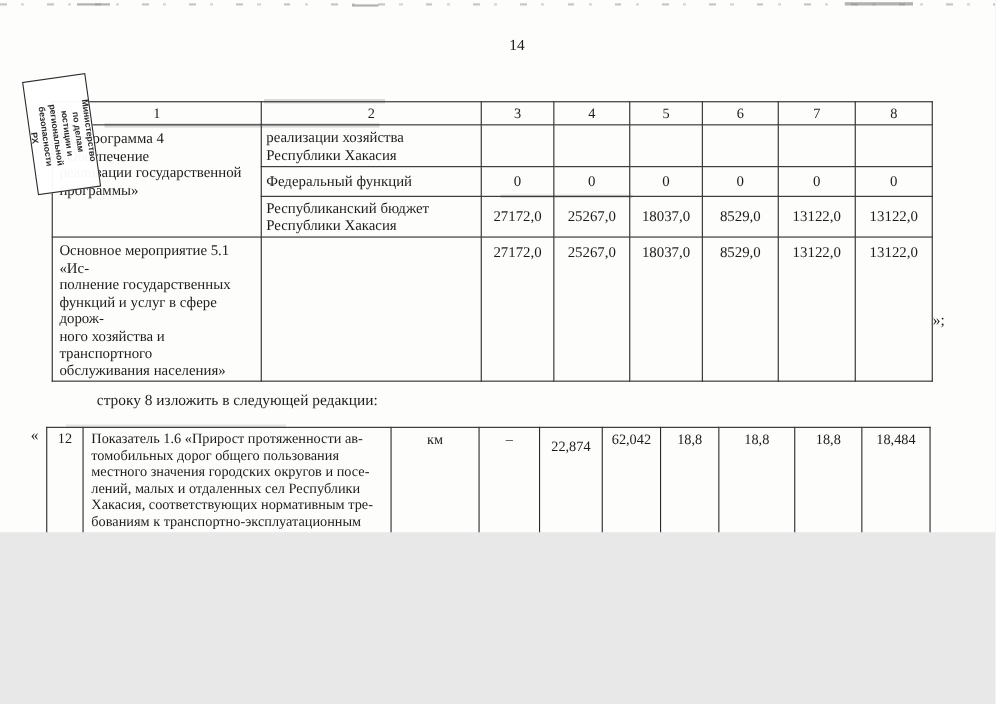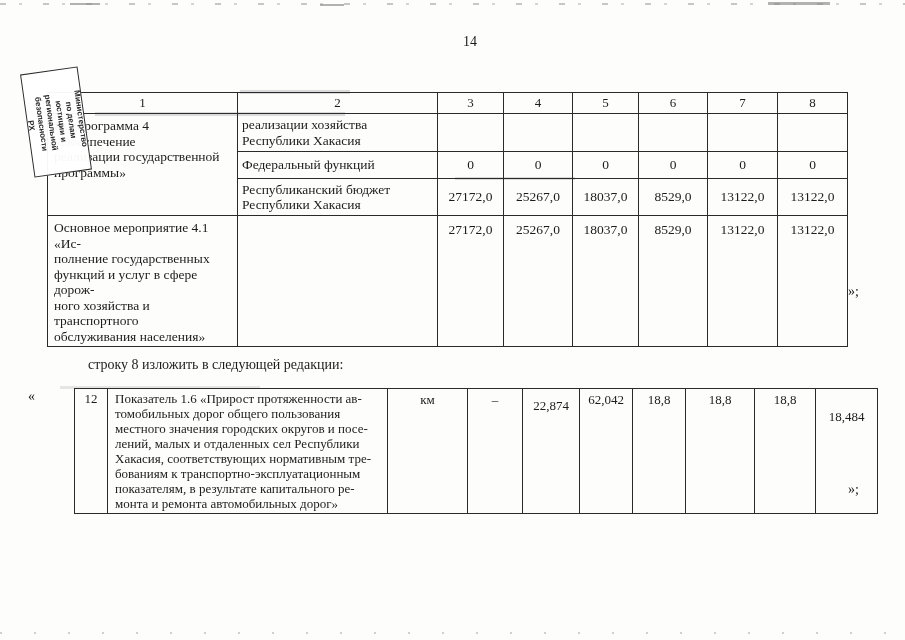--- a/index.html
+++ b/index.html
@@ -1,19 +1,19 @@
 <!DOCTYPE html>
 <html lang="ru"><head>
 <meta charset="utf-8">
 <style>
   html,body{margin:0;padding:0;}
   body{background:#e8e8e8;}
   .page{
     position:relative;
-    width:905px;height:640px;
+    width:905px;height:484px;
     background:#fdfdfc;
     overflow:hidden;
     font-family:"Liberation Serif","DejaVu Serif",serif;
     color:#1c1c1c;
   }
   
   .scan-top{
     position:absolute;left:0;top:3px;width:905px;height:2px;
     background:repeating-linear-gradient(90deg,#9a9a9a 0 6px,transparent 6px 19px,#b3b3b3 19px 22px,transparent 22px 43px);
     opacity:.55;
@@ -56,21 +56,21 @@
     padding:1px 4px;
     overflow:hidden;
     vertical-align:middle;
   }
   .ml{white-space:pre-line;}
   .tc{text-align:center;}
   .vt{vertical-align:top;}
   .table1{position:absolute;left:47px;top:92px;}
   .table1 td.hdr{height:20px;text-align:center;font-size:13px;padding:0;}
   .table1 td.name{padding:4px 4px 2px 6px;}
-  .table2{position:absolute;left:42px;top:388px;margin-left:32px;}
+  .table2{position:absolute;left:42px;top:388px;}
   .table2 td{vertical-align:top;font-size:13px;line-height:15px;}
   .table2 td.desc{padding:2px 4px 2px 7px;}
   .table2 td.num{text-align:center;padding-top:2px;}
   
   .para{position:absolute;left:88px;font-size:14px;}
   .qmark{position:absolute;font-size:14px;}
 </style>
 </head>
 <body>
 
@@ -136,21 +136,21 @@
       <td class="ml">Республиканский бюджет
 Республики Хакасия</td>
       <td class="tc">27172,0</td>
       <td class="tc">25267,0</td>
       <td class="tc">18037,0</td>
       <td class="tc">8529,0</td>
       <td class="tc">13122,0</td>
       <td class="tc">13122,0</td>
     </tr>
     <tr style="height:92px">
-      <td class="ml vt name">Основное мероприятие 4.1 «Ис-
+      <td class="ml vt name">Основное мероприятие 5.1 «Ис-
 полнение государственных
 функций и услуг в сфере дорож-
 ного хозяйства и транспортного
 обслуживания населения»</td>
       <td></td>
       <td class="tc vt" style="padding-top:6px">27172,0</td>
       <td class="tc vt" style="padding-top:6px">25267,0</td>
       <td class="tc vt" style="padding-top:6px">18037,0</td>
       <td class="tc vt" style="padding-top:6px">8529,0</td>
       <td class="tc vt" style="padding-top:6px">13122,0</td>
@@ -195,20 +195,20 @@
 бованиям к транспортно-эксплуатационным
 показателям, в результате капитального ре-
 монта и ремонта автомобильных дорог»</td>
       <td class="tc" style="padding-top:3px">км</td>
       <td class="tc" style="padding-top:3px">–</td>
       <td class="tc" style="padding-top:9px">22,874</td>
       <td class="tc" style="padding-top:3px">62,042</td>
       <td class="tc" style="padding-top:3px">18,8</td>
       <td class="tc" style="padding-top:3px">18,8</td>
       <td class="tc" style="padding-top:3px">18,8</td>
-      <td class="tc" style="padding-top:20px">18,484</td>
+      <td class="tc" style="padding-top:3px">18,484</td>
     </tr>
   </tbody>
     </table>
 
   <div class="qmark" style="left:848px;top:482px;">»;</div>
 
 </div>
 
 </body></html>

